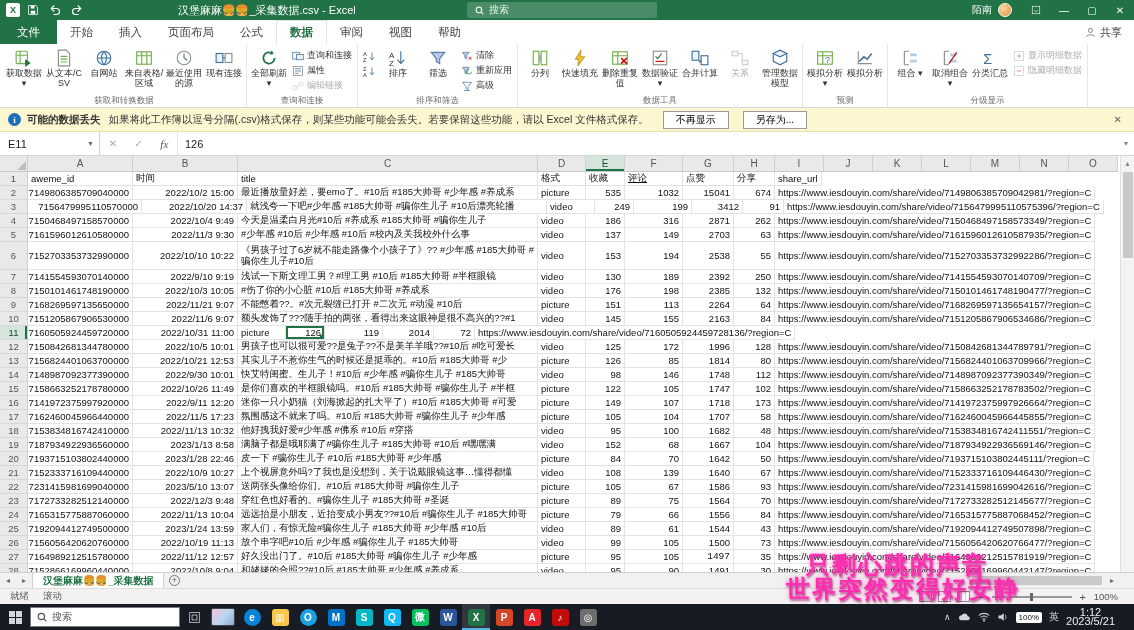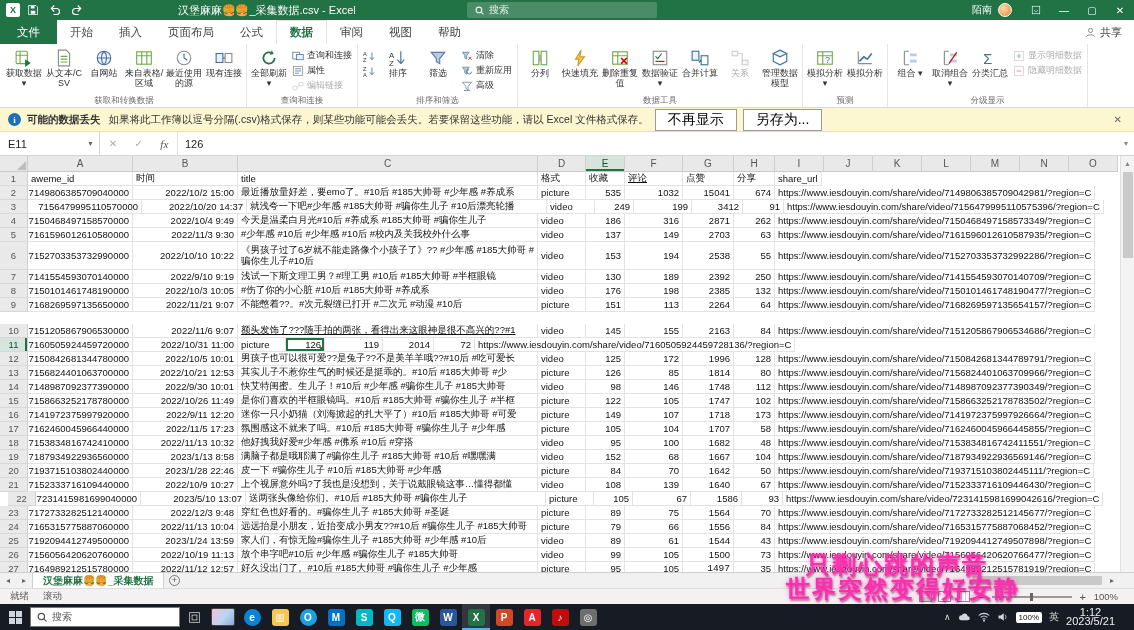--- a/index.html
+++ b/index.html
@@ -38,21 +38,21 @@
   .rsmall{display:flex;align-items:center;height:15px;font-size:9px;color:#333;white-space:nowrap;padding:0 3px}
   .rsmall .ric{width:12px;height:12px;margin-right:3px;flex:none}
   .rmini{width:18px;height:15px;display:flex;align-items:center;justify-content:center}
   .rmini .ric{width:13px;height:13px}
   .dis{opacity:.42}
 
   
   .warn{height:24px;background:#fdf7d1;border-bottom:1px solid #e8dfb0;display:flex;align-items:center;font-size:10.5px;color:#333;padding-left:8px;gap:6px}
   .winfo{width:13px;height:13px;border-radius:50%;background:#1d6fb8;color:#fff;font-size:9px;display:flex;align-items:center;justify-content:center;flex:none;font-weight:700;font-family:"Liberation Serif",serif}
   .warn b{margin-right:2px}
-  .warn-btn{border:1px solid #9a9a9a;background:#fff;padding:1px 12px;font-size:14px;white-space:nowrap}
+  .warn-btn{border:1px solid #9a9a9a;background:#fff;padding:1px 12px;font-size:10px;margin-left:8px;white-space:nowrap}
   .wclose{margin-left:auto;margin-right:12px;color:#666;font-size:10px}
 
   
   .fbar{height:24px;display:flex;align-items:stretch;border-bottom:1px solid #d4d4d4;background:#fff;font-size:11px}
   .namebox{width:100px;border-right:1px solid #d4d4d4;display:flex;align-items:center;padding-left:8px}
   .namebox .dd{margin-left:auto;margin-right:5px;font-size:7px;color:#666}
   .fxicons{width:78px;display:flex;align-items:center;justify-content:space-around;border-right:1px solid #e2e2e2;color:#aaa;font-size:10px}
   .fxicons .fx{font-style:italic;font-family:"Liberation Serif",serif;color:#555;font-size:11px}
   .fvalue{flex:1;display:flex;align-items:center;padding-left:7px}
   .fexp{width:16px;display:flex;align-items:center;justify-content:center;color:#888;font-size:8px}
@@ -607,25 +607,25 @@
           <div class="gcell a-r" style="width: 105px;">7168269597135650000</div>
           <div class="gcell a-r" style="width: 105px;">2022/11/21 9:07</div>
           <div class="gcell a-l" style="width: 300px;">不能憋着??。#次元裂缝已打开 #二次元 #动漫 #10后</div>
           <div class="gcell a-l" style="width: 48px;">picture</div>
           <div class="gcell a-r" style="width: 39px;">151</div>
           <div class="gcell a-r" style="width: 58px;">113</div>
           <div class="gcell a-r" style="width: 51px;">2264</div>
           <div class="gcell a-r" style="width: 41px;">64</div>
           <div class="gcell urlcell a-l">https://www.iesdouyin.com/share/video/7168269597135654157/?region=C</div>
         </div>
-        <div class="grow" style="height: 14px; margin-top: 12px;">
+        <div class="grow" style="height: 14px;">
           <div class="rhead">10</div>
           <div class="gcell a-r" style="width: 105px;">7151205867906530000</div>
           <div class="gcell a-r" style="width: 105px;">2022/11/6 9:07</div>
-          <div class="gcell a-l" style="width: 300px; text-decoration: underline;">额头发饰了???随手拍的两张，看得出来这眼神是很不高兴的??#1</div>
+          <div class="gcell a-l" style="width: 300px;">额头发饰了???随手拍的两张，看得出来这眼神是很不高兴的??#1</div>
           <div class="gcell a-l" style="width: 48px;">video</div>
           <div class="gcell a-r" style="width: 39px;">145</div>
           <div class="gcell a-r" style="width: 58px;">155</div>
           <div class="gcell a-r" style="width: 51px;">2163</div>
           <div class="gcell a-r" style="width: 41px;">84</div>
           <div class="gcell urlcell a-l">https://www.iesdouyin.com/share/video/7151205867906534686/?region=C</div>
         </div>
         <div class="grow" style="height: 14px;">
           <div class="rhead hsel">11</div>
           <div class="gcell a-r" style="width: 105px;">7160505924459720000</div>
@@ -750,21 +750,21 @@
           <div class="gcell a-r" style="width: 105px;">7152333716109440000</div>
           <div class="gcell a-r" style="width: 105px;">2022/10/9 10:27</div>
           <div class="gcell a-l" style="width: 300px;">上个视屏意外吗?了我也是没想到，关于说戴眼镜这事…懂得都懂</div>
           <div class="gcell a-l" style="width: 48px;">video</div>
           <div class="gcell a-r" style="width: 39px;">108</div>
           <div class="gcell a-r" style="width: 58px;">139</div>
           <div class="gcell a-r" style="width: 51px;">1640</div>
           <div class="gcell a-r" style="width: 41px;">67</div>
           <div class="gcell urlcell a-l">https://www.iesdouyin.com/share/video/7152333716109446430/?region=C</div>
         </div>
-        <div class="grow" style="height: 14px; padding-left: 8px;">
+        <div class="grow" style="height: 14px;">
           <div class="rhead">22</div>
           <div class="gcell a-r" style="width: 105px;">7231415981699040000</div>
           <div class="gcell a-r" style="width: 105px;">2023/5/10 13:07</div>
           <div class="gcell a-l" style="width: 300px;">送两张头像给你们。#10后 #185大帅哥 #骗你生儿子</div>
           <div class="gcell a-l" style="width: 48px;">picture</div>
           <div class="gcell a-r" style="width: 39px;">105</div>
           <div class="gcell a-r" style="width: 58px;">67</div>
           <div class="gcell a-r" style="width: 51px;">1586</div>
           <div class="gcell a-r" style="width: 41px;">93</div>
           <div class="gcell urlcell a-l">https://www.iesdouyin.com/share/video/7231415981699042616/?region=C</div>

